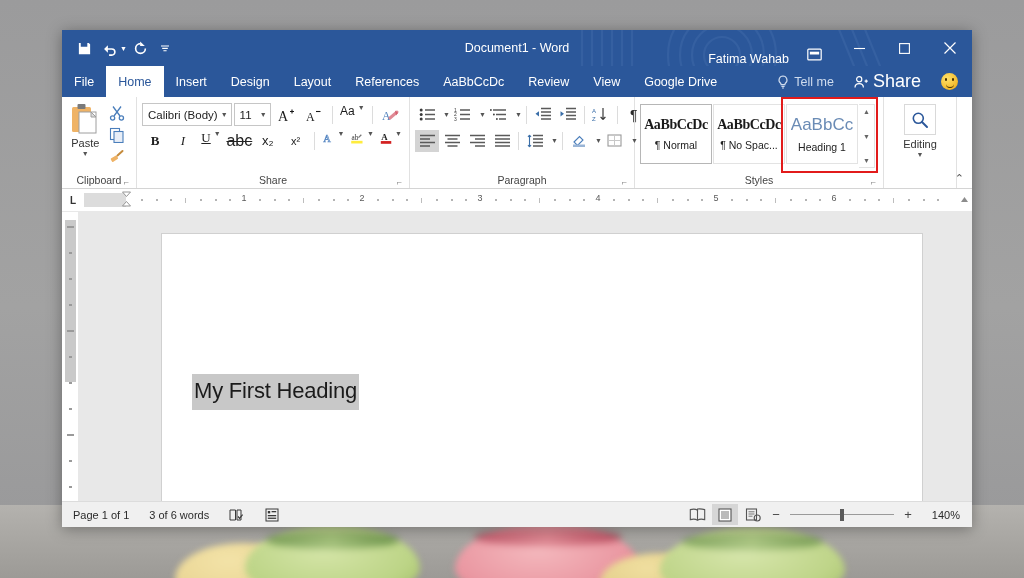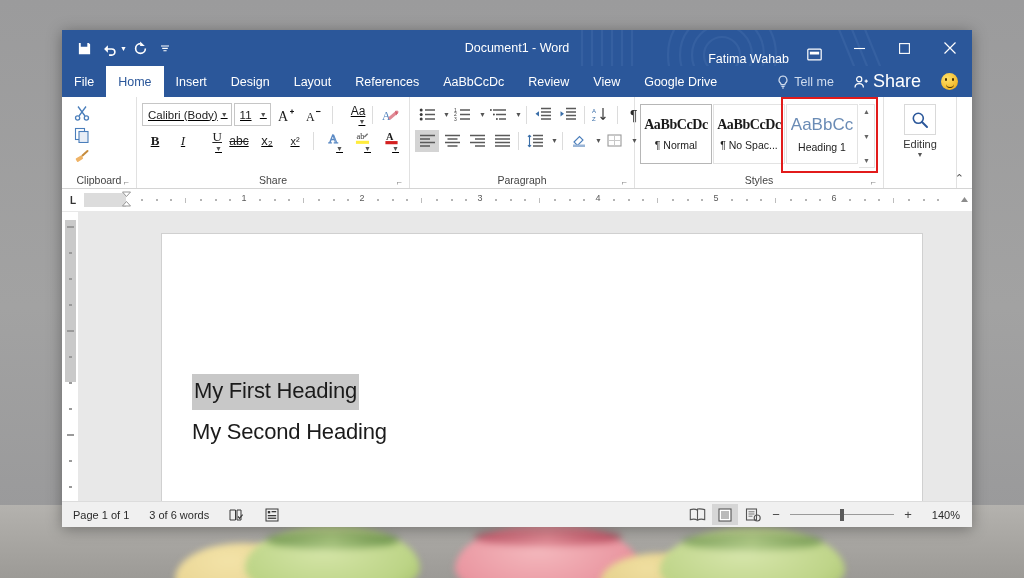--- a/index.html
+++ b/index.html
@@ -201,38 +201,38 @@
   .paste-caret { font-size: 7px; color:#555; line-height:7px; margin-top:1px;}
   .clip-right {
     width: 30px; display:flex; flex-direction:column;
     align-items:center; justify-content:flex-start; gap:2px; padding-top:3px;
   }
   .mini-btn { width: 22px; height: 20px; display:flex; align-items:center; justify-content:center;}
 
   
   .g-font { width: 272px; }
   .font-rows { display:flex; flex-direction:column; gap:3px; padding-top:3px; width:100%;}
-  .frow { display:flex; align-items:center; gap:2px; height:23px;text-decoration:underline;}
+  .frow { display:flex; align-items:center; gap:2px; height:23px;}
   .combo {
     height: 21px; border: 1px solid #c6c6c6; background:#fff;
     display:flex; align-items:center; justify-content: space-between;
     font-size: 11.5px; color:#222; padding: 0 3px 0 5px;
   }
   .combo.fontname { width: 96px; }
   .combo.fontsize { width: 44px; }
   .combo .cv { overflow:hidden; white-space:nowrap; }
   .caret-sm { font-size: 7px; color:#555; margin-left:3px; }
   .ibtn {
     height: 22px; min-width: 22px;
     display:flex; align-items:center; justify-content:center;
     font-size: 13px; color:#222; padding: 0 2px;
   }
   .ibtn.wide { min-width: 26px; }
   .vsep { width:1px; height:18px; background:#dcdcdc; margin:0 3px; }
-  .split { display:flex; align-items:flex-end;flex-direction:column; }
+  .split { display:flex; align-items:flex-start; }
 
   
   .g-para { width: 224px; }
   .para-rows { display:flex; flex-direction:column; gap:3px; padding-top:3px;}
   .prow { display:flex; align-items:center; gap:1px; height:23px;}
   .pbtn {
     width: 24px; height: 22px;
     display:flex; align-items:center; justify-content:center;
   }
   .pbtn.sel { background:#d4d4d4; }
@@ -504,20 +504,32 @@
           <span>Share</span>
         </div>
         <div class="smiley"></div>
       </div>
     </div>
 
     <div class="ribbon">
 
       <div class="rgroup g-clipboard">
         <div class="rgroup-body">
+          <div class="clip-left">
+            <div class="paste-icon">
+              <svg width="30" height="34" viewBox="0 0 30 34">
+                <rect x="2" y="5" width="19" height="25" rx="1.5" fill="#efb366"></rect>
+                <rect x="7.5" y="2" width="8" height="5" rx="1" fill="#7a7a7a"></rect>
+                <rect x="9" y="10" width="17" height="21" fill="#fff" stroke="#9e9e9e" stroke-width="1"></rect>
+                <path d="M21 10v5h5z" fill="#dcdcdc" stroke="#9e9e9e" stroke-width="1"></path>
+              </svg>
+            </div>
+            <span class="paste-label">Paste</span>
+            <span class="paste-caret">▼</span>
+          </div>
           <div class="clip-right">
             <div class="mini-btn" title="Cut">
               <svg width="16" height="16" viewBox="0 0 16 16">
                   <path fill="none" stroke="#4a7ebb" stroke-width="1.3" d="M4 1.5l7 9.5M12 1.5l-7 9.5"></path>
                   <circle cx="3.6" cy="13" r="2.1" fill="none" stroke="#4a7ebb" stroke-width="1.3"></circle>
                   <circle cx="12.4" cy="13" r="2.1" fill="none" stroke="#4a7ebb" stroke-width="1.3"></circle>
                 </svg>
             </div>
             <div class="mini-btn" title="Copy">
               <svg width="16" height="16" viewBox="0 0 16 16">
@@ -582,21 +594,21 @@
                 <span style="font-weight:bold;font-family:'Liberation Serif',serif;">B</span>
               </div>
               <div class="ibtn">
                 <span style="font-style:italic;font-family:'Liberation Serif',serif;">I</span>
               </div>
               <div class="ibtn split">
                 <span style="text-decoration:underline;font-family:'Liberation Serif',serif;">U</span>
                 <span class="caret-sm">▼</span>
               </div>
               <div class="ibtn">
-                <span style="text-decoration:line-through;font-size:12px;">abc</span>
+                <span style="text-decoration:line-through;font-size:16px;">abc</span>
               </div>
               <div class="ibtn">
                 <span style="font-size:13px;">x₂</span>
               </div>
               <div class="ibtn">
                 <span style="font-size:11px;">x²</span>
               </div>
               <div class="vsep"></div>
               <div class="ibtn split" title="Text Effects and Typography">
                 <svg width="16" height="15" viewBox="0 0 16 15">
@@ -899,23 +911,20 @@
           <span class="vtick" style="top: 248px;"></span>
           <span class="vtick" style="top: 274px;"></span>
         </div>
 
       <div class="doc-scroll">
         <div class="page">
           <div class="page-content">
             <div class="hl-wrap">
               <span class="heading-line selected">My First Heading</span>
             </div>
-            <div class="hl-wrap">
-              <span class="heading-line">My Second Heading</span>
-            </div>
           </div>
         </div>
       </div>
       <div class="right-gutter"></div>
     </div>
 
     <div class="statusbar">
       <div class="sb-left">
         <span class="sb-item">Page 1 of 1</span>
         <span class="sb-item">3 of 6 words</span>

